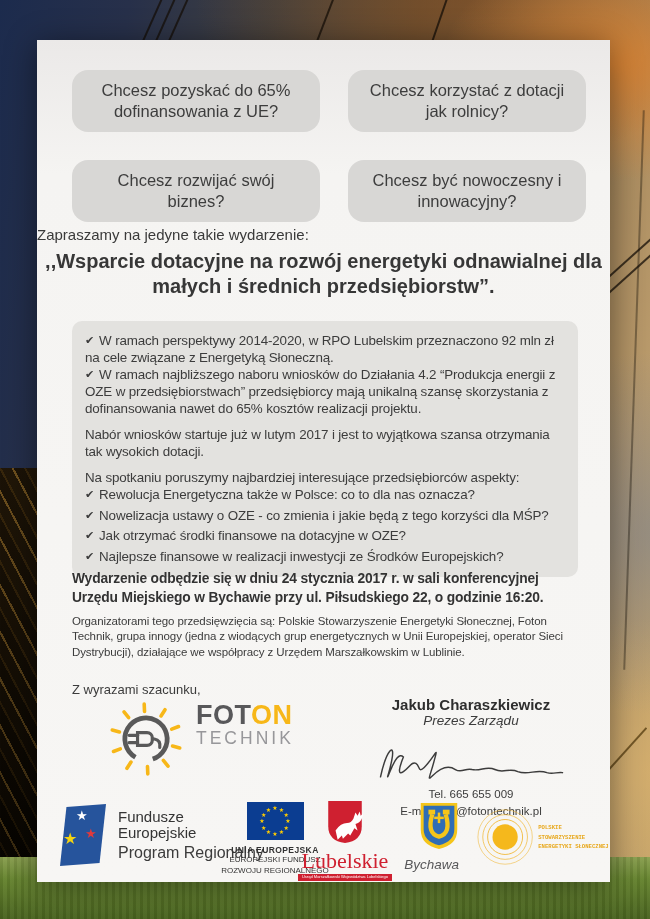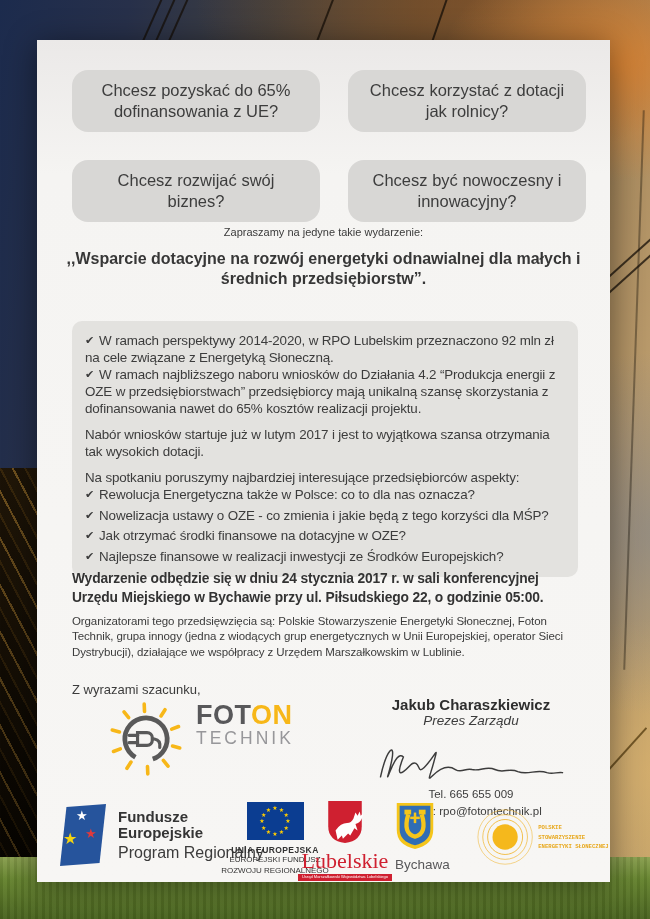--- a/index.html
+++ b/index.html
@@ -31,23 +31,23 @@
   
   .card{position:absolute;left:37px;top:40px;width:573px;height:842px;
         background:linear-gradient(180deg,#ebe9e8 0%,#f5f4f2 16%,#f7f6f4 100%);
         box-shadow:0 4px 30px rgba(0,0,0,.45);}
   
   .qgrid{position:absolute;left:35px;top:30px;width:511px;display:grid;
          grid-template-columns:248px 238px;column-gap:25px;row-gap:14px;gap:28px;}
   .qbox{height:62px;background:#d8d7d5;border-radius:16px;display:flex;align-items:center;
         justify-content:center;text-align:center;font-size:16.5px;color:#3d3d3d;
         line-height:1.3;padding:0 16px;box-sizing:border-box;}
-  .intro{position:absolute;top:186px;left:0;width:100%;text-align:center;font-size:11px;color:#3a3a3a;}
+  .intro{position:absolute;top:186px;left:0;width:100%;text-align:left;font-size:15px;color:#3a3a3a;}
   .title{position:absolute;top:209px;left:0;width:100%;text-align:center;font-weight:bold;
-         font-size:16px;line-height:1.27;color:#373737;padding:0 8px;box-sizing:border-box;}
+         font-size:20px;line-height:1.27;color:#373737;padding:0 8px;box-sizing:border-box;}
   
   .panel{position:absolute;left:35px;top:281px;width:506px;box-sizing:border-box;
          background:#e3e2df;border-radius:10px;padding:11px 13px 9px;font-size:13.4px;
          line-height:1.27;color:#3c3c3c;letter-spacing:-.15px;}
   .panel p{margin:0;}
   .panel .bullet{margin:0;}
   .panel .hl{font-weight:normal;margin:9px 0;}
   .panel .aspects-intro{margin-bottom:0;}
   .panel .aspect{margin-bottom:3.5px;}
   .check{display:inline-block;margin-right:5px;font-size:11px;position:relative;top:-1px;color:#3c3c3c;}
@@ -70,33 +70,33 @@
   
   .logos{position:absolute;left:0;top:758px;width:573px;height:84px;}
   .lg-fe{position:absolute;left:23px;top:6px;display:flex;gap:12px;align-items:center;}
   .fe-flag{position:relative;width:46px;height:62px;background:#26549c;
            clip-path:polygon(14% 5%,100% 0%,86% 95%,0% 100%);}
   .fe-star{position:absolute;line-height:1;}
   .fe-star::before{content:"★";}
   .fe-star.s-white{left:16px;top:5px;font-size:13px;color:#fff;}
   .fe-star.s-red{left:25px;top:23px;font-size:13px;color:#e03a3c;}
   .fe-star.s-yellow{left:3px;top:27px;font-size:16px;color:#f5d410;}
-  .fe-l12{font-size:15px;font-weight:bold;color:#343434;line-height:1.1;}
+  .fe-l12{font-size:15px;font-weight:normal;color:#343434;line-height:1.1;}
   .fe-sub{font-size:16px;color:#3c3c3c;margin-top:2px;}
   .lg-eu{position:absolute;left:180px;top:4px;width:116px;text-align:center;}
   .eu-flag{position:relative;width:57px;height:38px;background:#0b3d91;margin:0 auto 5px;}
   .eu-star{position:absolute;font-size:6px;color:#ffcc00;transform:translate(-50%,-50%);line-height:1;}
   .eu-star::before{content:"★";}
   .eu-l1{font-size:8.5px;font-weight:bold;letter-spacing:.4px;color:#333;}
   .eu-l2{font-size:8px;color:#333;line-height:1.35;}
   .lg-lub{position:absolute;left:258px;top:2px;width:100px;text-align:center;}
   .lub-word{font-family:"Liberation Serif",serif;font-size:22px;color:#cf2030;line-height:1;margin-top:2px;}
   .lub-bar{margin:2px auto 0;width:94px;background:#cf2030;color:#fff;font-size:4px;
            padding:1px 0;line-height:1.2;white-space:nowrap;overflow:hidden;}
-  .lg-by{position:absolute;left:358px;top:4px;width:64px;text-align:left;}
+  .lg-by{position:absolute;left:358px;top:4px;width:64px;text-align:right;font-style:italic;}
   .by-word{font-size:13.5px;color:#58585a;margin-top:3px;}
   .lg-pses{position:absolute;left:438px;top:8px;display:flex;align-items:flex-start;gap:3px;}
   .pses-text{font-family:"Liberation Mono",monospace;font-size:5.6px;font-weight:bold;color:#e8a81c;
              white-space:pre-line;line-height:1.7;margin-top:17px;}
 </style>
 </head>
 <body>
 
 <div class="stage">
   <div class="bg"></div>
@@ -136,21 +136,21 @@
       <p class="bullet"><span class="check">✔</span><span>W ramach perspektywy 2014-2020, w RPO Lubelskim przeznaczono 92 mln zł na cele związane z Energetyką Słoneczną.</span></p>
       <p class="bullet"><span class="check">✔</span><span>W ramach najbliższego naboru wniosków do Działania 4.2 “Produkcja energii z OZE w przedsiębiorstwach” przedsiębiorcy mają unikalną szansę skorzystania z dofinansowania nawet do 65% kosztów realizacji projektu.</span></p>
       <p class="hl">Nabór wniosków startuje już w lutym 2017 i jest to wyjątkowa szansa otrzymania tak wysokich dotacji.</p>
       <p class="aspects-intro">Na spotkaniu poruszymy najbardziej interesujące przedsiębiorców aspekty:</p>
       <p class="aspect"><span class="check">✔</span><span>Rewolucja Energetyczna także w Polsce: co to dla nas oznacza?</span></p>
       <p class="aspect"><span class="check">✔</span><span>Nowelizacja ustawy o OZE - co zmienia i jakie będą z tego korzyści dla MŚP?</span></p>
       <p class="aspect"><span class="check">✔</span><span>Jak otrzymać środki finansowe na dotacyjne w OZE?</span></p>
       <p class="aspect"><span class="check">✔</span><span>Najlepsze finansowe w realizacji inwestycji ze Środków Europejskich?</span></p>
     </div>
 
-    <div class="event">Wydarzenie odbędzie się w dniu 24 stycznia 2017 r. w sali konferencyjnej Urzędu Miejskiego w Bychawie przy ul. Piłsudskiego 22, o godzinie 05:00.</div>
+    <div class="event">Wydarzenie odbędzie się w dniu 24 stycznia 2017 r. w sali konferencyjnej Urzędu Miejskiego w Bychawie przy ul. Piłsudskiego 22, o godzinie 16:20.</div>
     <div class="orgs">Organizatorami tego przedsięwzięcia są: Polskie Stowarzyszenie Energetyki Słonecznej, Foton Technik, grupa innogy (jedna z wiodących grup energetycznych w Unii Europejskiej, operator Sieci Dystrybucji), działające we współpracy z Urzędem Marszałkowskim w Lublinie.</div>
     <div class="closing">Z wyrazami szacunku,</div>
 
     <div class="foton">
       <svg width="74" height="74" viewBox="0 0 70 70">
         <g stroke="#f7b718" stroke-width="3.4" stroke-linecap="round">
           <line x1="60.1" y1="41.7" x2="66.9" y2="43.5"></line>
             <line x1="51.4" y1="55.2" x2="55.8" y2="60.6"></line>
           <line x1="36.4" y1="61" x2="36.7" y2="68"></line>  
             <line x1="20.8" y1="56.8" x2="17" y2="62.7"></line>

